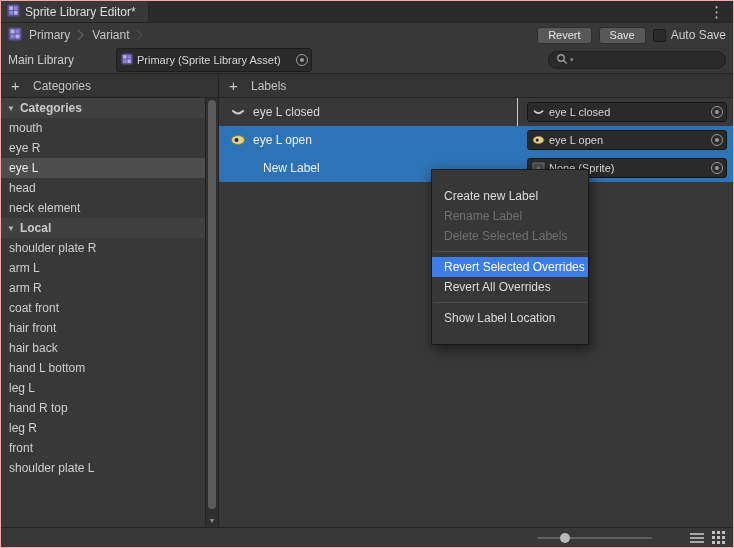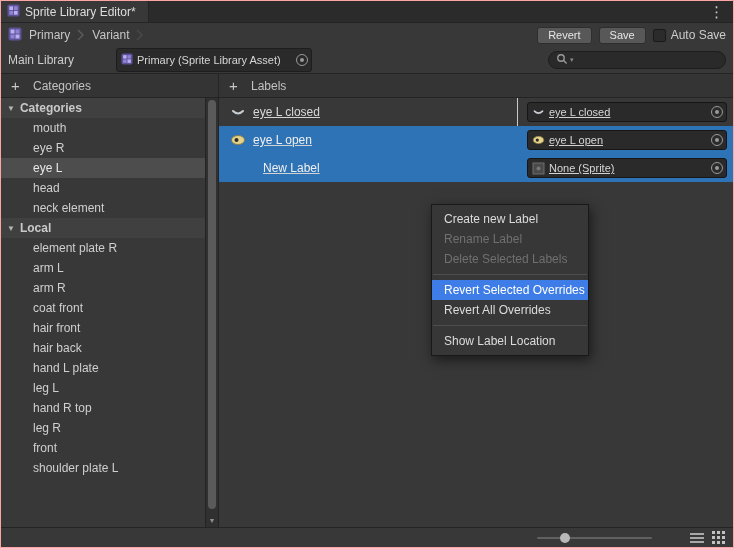--- a/index.html
+++ b/index.html
@@ -48,42 +48,42 @@
   .main{position:absolute;top:72px;left:0;right:0;bottom:20px;display:flex;border-top:1px solid var(--panel-border);}
   .left{width:218px;border-right:1px solid var(--panel-border);display:flex;flex-direction:column;flex:none;}
   .right{flex:1;display:flex;flex-direction:column;min-width:0;}
   .panel-header{height:24px;background:var(--header-bg);border-bottom:1px solid var(--panel-border);
     display:flex;align-items:center;gap:11px;padding:0 8px;flex:none;}
   .plus{font-size:15px;color:#c8c8c8;width:13px;text-align:center;line-height:1;cursor:default;}
   .header-title{color:#c2c2c2;}
   
   .cat-body{flex:1;position:relative;overflow:hidden;}
   .cat-list{position:absolute;top:0;left:0;right:13px;bottom:0;}
-  .cat-row{height:20px;display:flex;align-items:center;padding-left:32px;color:#cfcfcf;white-space:nowrap;}
+  .cat-row{height:20px;display:flex;align-items:center;padding-left:8px;color:#cfcfcf;white-space:nowrap;}
   .cat-row.group{background:var(--group-bg);padding-left:6px;gap:5px;color:#c9c9c9;font-weight:bold;}
   .fold{font-size:8px;color:#b5b5b5;}
   .cat-row.selected{background:var(--sel-grey);color:#e8e8e8;}
   .vscroll{position:absolute;top:0;right:0;bottom:0;width:13px;background:#303030;border-left:1px solid var(--panel-border);}
   .vthumb{position:absolute;left:2px;right:2px;top:2px;bottom:18px;background:#5a5a5a;border-radius:4px;}
   .varrow{position:absolute;bottom:3px;left:0;right:0;text-align:center;font-size:7px;color:#8f8f8f;line-height:1;}
   
-  .label-row{height:28px;display:flex;align-items:center;padding:0 6px 0 10px;gap:6px;flex:none;text-decoration:underline;}
+  .label-row{height:28px;display:flex;align-items:center;padding:0 6px 0 10px;gap:6px;flex:none;}
   .label-row.selected{background:var(--sel-blue);}
   .sprite-slot{width:18px;display:flex;justify-content:center;flex:none;}
   .row-label{flex:1;color:#d8d8d8;white-space:nowrap;overflow:hidden;}
   .label-row.selected .row-label{color:#f0f0f0;}
   .row-label.indent{padding-left:10px;}
   .pre-divider{width:1px;height:28px;background:#c9c9c9;flex:none;margin-right:3px;}
   .field{width:200px;height:20px;background:var(--field-bg);border:1px solid #161616;border-radius:3px;
     display:flex;align-items:center;gap:4px;padding:0 3px;flex:none;}
   .field .of-text{font-size:11px;}
   .thumb{width:14px;height:14px;display:flex;align-items:center;justify-content:center;flex:none;}
   
   .menu{position:absolute;left:430px;top:168px;width:158px;background:var(--menu-bg);
-    border:1px solid #191919;box-shadow:2px 4px 12px rgba(0,0,0,0.55);padding:4px 0;z-index:20;margin-top:35px;}
+    border:1px solid #191919;box-shadow:2px 4px 12px rgba(0,0,0,0.55);padding:16px 0;z-index:20;}
   .menu-item{height:20px;line-height:20px;padding:0 12px;color:#dcdcdc;font-size:12px;white-space:nowrap;cursor:default;}
   .menu-item.disabled{color:var(--text-disabled);}
   .menu-item.highlighted{background:var(--menu-highlight);color:#ffffff;}
   .menu-sep{height:1px;background:#4d4d4d;margin:5px 1px;}
   
   .bottombar{position:absolute;left:0;right:0;bottom:0;height:20px;background:var(--bg);
     border-top:1px solid var(--panel-border);display:flex;align-items:center;justify-content:flex-end;
     gap:8px;padding:0 8px;}
   .slider{position:relative;width:115px;height:12px;margin-right:30px;}
   .slider .track{position:absolute;left:0;right:0;top:5px;height:2px;background:#606060;border-radius:1px;}
@@ -192,39 +192,39 @@
               <span>head</span>
             </div>
           <div class="cat-row">
               <span>neck element</span>
             </div>
           <div class="cat-row group">
             <span class="fold">▼</span>
             <span>Local</span>
           </div>
           <div class="cat-row">
-              <span>element plate R</span>
+              <span>shoulder plate R</span>
             </div>
           <div class="cat-row">
               <span>arm L</span>
             </div>
           <div class="cat-row">
               <span>arm R</span>
             </div>
           <div class="cat-row">
               <span>coat front</span>
             </div>
           <div class="cat-row">
               <span>hair front</span>
             </div>
           <div class="cat-row">
               <span>hair back</span>
             </div>
           <div class="cat-row">
-              <span>hand L plate</span>
+              <span>hand L bottom</span>
             </div>
           <div class="cat-row">
               <span>leg L</span>
             </div>
           <div class="cat-row">
               <span>hand R top</span>
             </div>
           <div class="cat-row">
               <span>leg R</span>
             </div>

